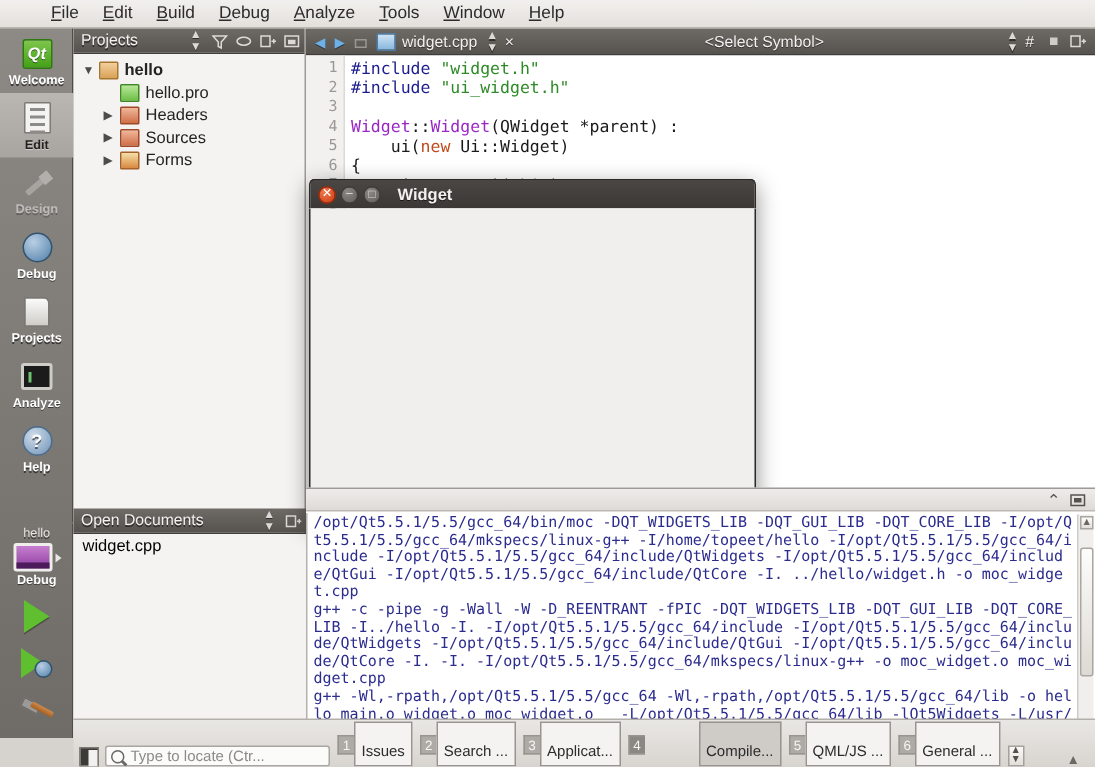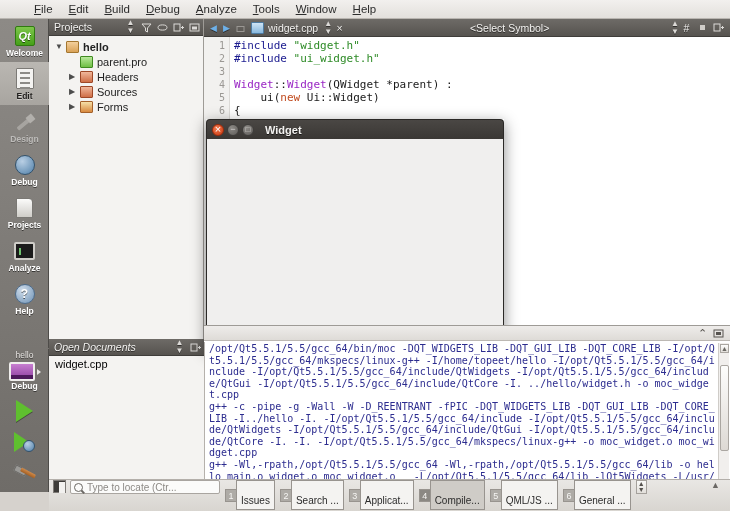--- a/index.html
+++ b/index.html
@@ -112,21 +112,21 @@
   .trow { display: flex; align-items: center; height: 15px; padding-left: 6px; white-space: nowrap;}
   .tw { width: 11px; font-size: 8px; color: #4c4c4c; }
   .ficon { width: 13px; height: 12px; margin-right: 4px; border-radius: 1px;}
   .ic-proj { background: linear-gradient(#f3cf9b,#d9a257); border:1px solid #a4762f;}
   .ic-pro  { background: linear-gradient(#b8e89a,#6fbf45); border:1px solid #3f8a20;}
   .ic-hdr  { background: linear-gradient(#f0b79b,#cf6f47); border:1px solid #9e4827;}
   .ic-src  { background: linear-gradient(#f0b79b,#cf6f47); border:1px solid #9e4827;}
   .ic-frm  { background: linear-gradient(#f5e0a8,#d8893f); border:1px solid #a4612a;}
   .bold { font-weight: bold; }
 
-  .dock2hdr { position:absolute; left:0; top: 320px; width: 155px; font-style: italic; }
+  .dock2hdr { position:absolute; left:0; top: 320px; width: 155px; }
   .openlist { position:absolute; left:0; top:337px; width:155px; bottom:0; background:#f4f3f1;}
   .orow { height: 15px; display:flex; align-items:center; padding-left:6px; font-size:11px;}
 
   
   .editorwrap { position: absolute; left: 204px; top: 19px; right: 0; height: 306px;
      background: #ffffff; }
   .edtoolbar { height: 18px; background: linear-gradient(#6e6b67, #56534f);
      border-bottom: 1px solid #3f3d3a; display:flex; align-items:center; padding:0 3px;
      color:#f2f1ef; font-size:10.5px; text-shadow:0 1px 0 rgba(0,0,0,.5);}
   .navarrow { color:#cfccc8; font-size:9px; width:13px; text-align:center;}
@@ -182,38 +182,38 @@
   .vscroll { position:absolute; right:1px; top:18px; bottom:1px; width:11px;
      background:#f1efed; border-left:1px solid #cfccc8;}
   .vthumb { position:absolute; left:1px; top:22px; width:9px; height:86px;
      background: linear-gradient(#fdfdfc,#ddd9d4); border:1px solid #aaa6a1; border-radius:2px;}
   .sarrow { position:absolute; left:1px; width:9px; height:9px; font-size:7px; text-align:center;
      color:#6b6864; background:linear-gradient(#fdfdfc,#e2dfda); border:1px solid #aaa6a1;}
 
   
   .statusbar { position:absolute; left:49px; bottom:0; right:0; height:32px;
      background: linear-gradient(#e9e7e4,#d8d5d0); border-top:1px solid #b3afaa;
-     display:flex; align-items:flex-start; padding:0 4px;}
+     display:flex; align-items:flex-end; padding:0 4px;}
   .locbtn { width:13px; height:13px; background:#3d3b38; border:1px solid #7d7a76;
      margin-right:4px; position:relative;}
   .locbtn:after{content:''; position:absolute;left:5px;top:1px;width:6px;height:11px;background:#f2f1ef;}
   .locinput { width:150px; height:14px; background:#fbfbfa; border:1px solid #a9a5a0;
      border-radius:2px; display:flex; align-items:center; padding-left:3px;
      color:#8d8a86; font-size:10px;}
   .magn { width:9px;height:9px;border:1.5px solid #6b6864;border-radius:50%;
      margin-right:4px; position:relative; flex:none;}
   .magn:after{content:'';position:absolute;right:-3px;bottom:-2px;width:4px;height:1.5px;
      background:#6b6864;transform:rotate(45deg);}
   .pane { display:flex; align-items:center; margin-left:5px; }
   .pnum { background:#aeaba6; color:#f6f5f3; font-size:9px; width:11px; height:13px;
      text-align:center; line-height:13px; border:1px solid #98948f; border-right:none;}
   .plabel { background:#f4f3f1; border:1px solid #98948f; height:13px; line-height:12px;
      padding:14px 4px; font-size:10px; color:#2c2c2c;}
   .pane.active .pnum { background:#8b8883; }
-  .pane.active .plabel { background:#cfccc7; }
+  .pane.active .plabel { background:#cfccc7;margin-left:36px; }
   .psel { width:11px; height:14px; margin-left:5px; border:1px solid #a5a19c;
      background:linear-gradient(#fafaf8,#e2dfda); color:#55524e; font-size:7px;
      text-align:center; line-height:6px;}
   .statspacer { flex:1; }
   .uparrow { color:#6b6864; font-size:9px; margin-right:6px;}
 </style>
 </head>
 <body>
 
 <div id="app">
@@ -339,21 +339,21 @@
     </div>
     <div class="tree" id="tree">
         <div class="trow" style="padding-left: 6px;">
           <span class="tw">▼</span>
           <span class="ficon ic-proj"></span>
           <span class="bold">hello</span>
         </div>
         <div class="trow" style="padding-left: 20px;">
           <span class="tw"></span>
           <span class="ficon ic-pro"></span>
-          <span>parent.pro</span>
+          <span>hello.pro</span>
         </div>
         <div class="trow" style="padding-left: 20px;">
           <span class="tw">▶</span>
           <span class="ficon ic-hdr"></span>
           <span>Headers</span>
         </div>
         <div class="trow" style="padding-left: 20px;">
           <span class="tw">▶</span>
           <span class="ficon ic-src"></span>
           <span>Sources</span>

